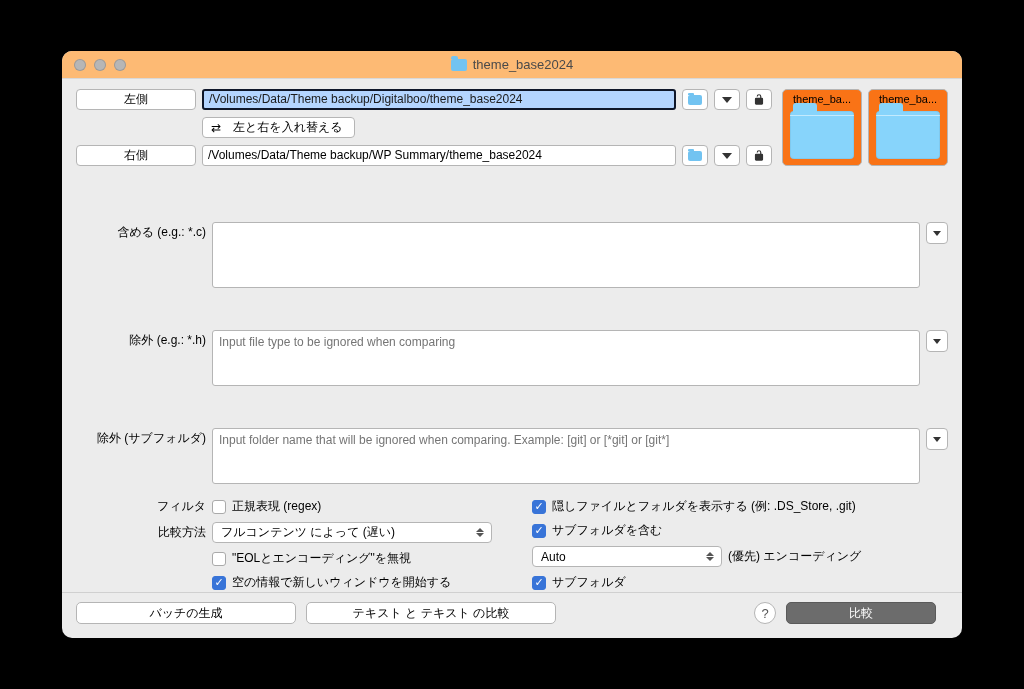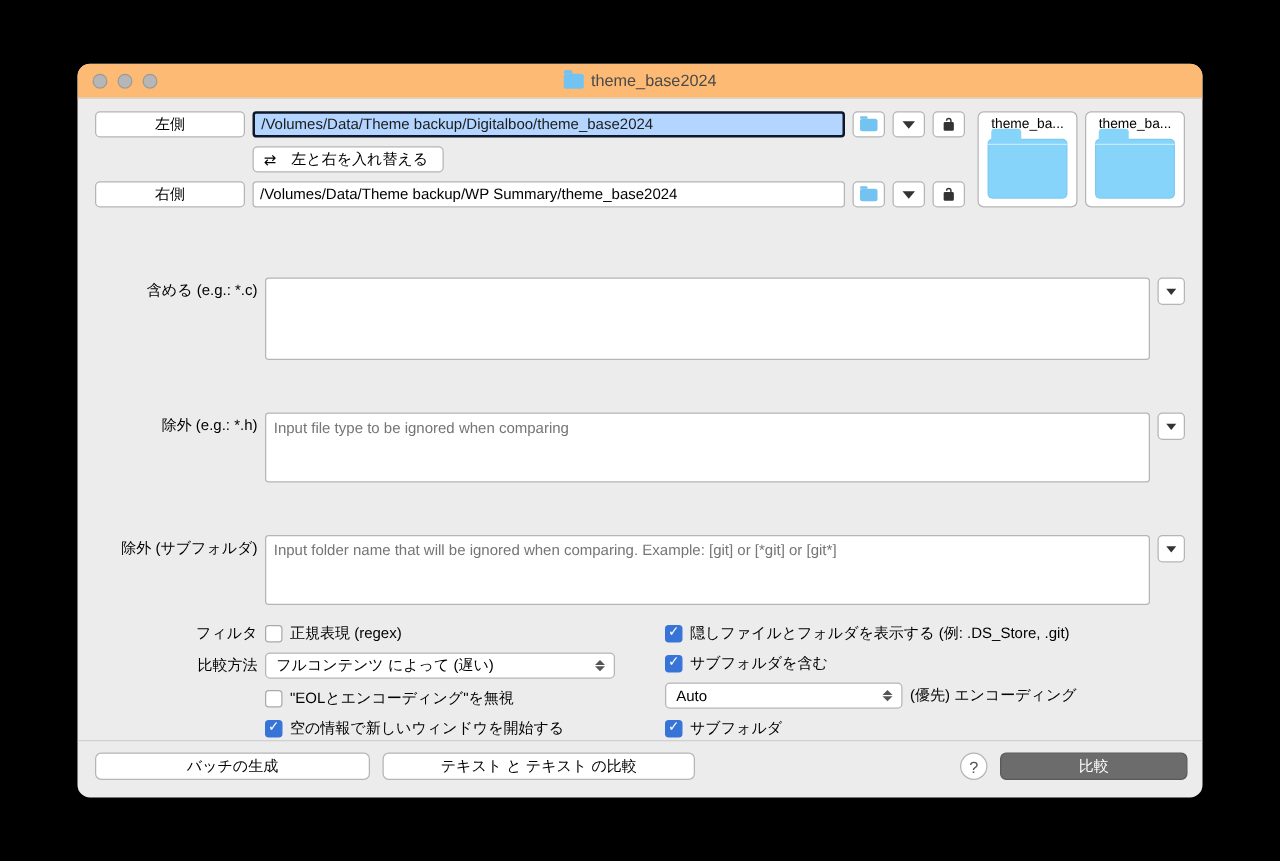--- a/index.html
+++ b/index.html
@@ -156,21 +156,21 @@
   .swap-arrows { font-size:12px; letter-spacing:-2px;}
   .previews {
     display:flex; gap:6px;
   }
   .prev-card {
     width: 80px;
     display:flex; flex-direction:column;
     align-items:center;
     border:1px solid #b5b5b5;
     border-radius:5px;
-    background:#ffffff;
+    background:#f97316;
     padding:3px 3px 6px 3px;
     font-size:11px;
     overflow:hidden;
   }
   .prev-label {
     width:100%;
     text-align:center;
     white-space:nowrap;
     overflow:hidden;
     text-overflow:ellipsis;
@@ -264,21 +264,21 @@
     position:relative;
   }
   .select .sp { margin-left:auto; width:15px; display:flex;flex-direction:column;align-items:center;gap:1px;}
   .select .sp::before{content:"";width:0;height:0;border-left:4px solid transparent;border-right:4px solid transparent;border-bottom:4px solid #555;}
   .select .sp::after{content:"";width:0;height:0;border-left:4px solid transparent;border-right:4px solid transparent;border-top:4px solid #555;}
 
   
   .bottom {
     border-top:1px solid #d0d0d0;
     margin-top:auto;
-    padding:9px 12px 14px 14px;
+    padding:9px 26px 14px 14px;
     display:flex;
     align-items:center;
     gap:10px;
   }
   .bottom-btn {
     height:22px;
     background:#fff;
     border:1px solid #b5b5b5;
     border-radius:5px;
     font-size:12px;

